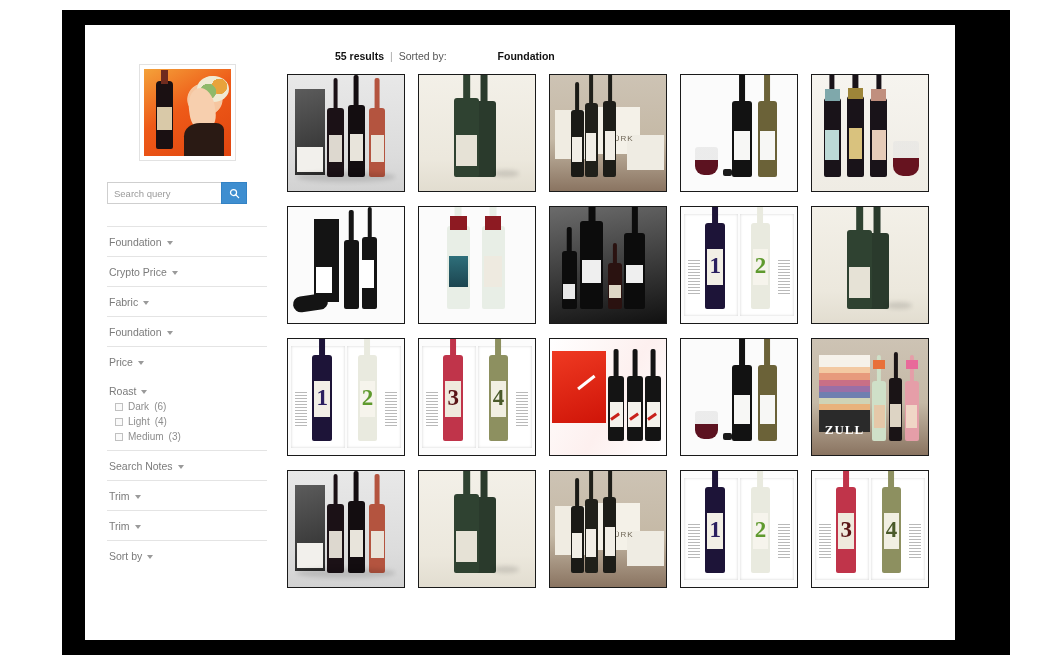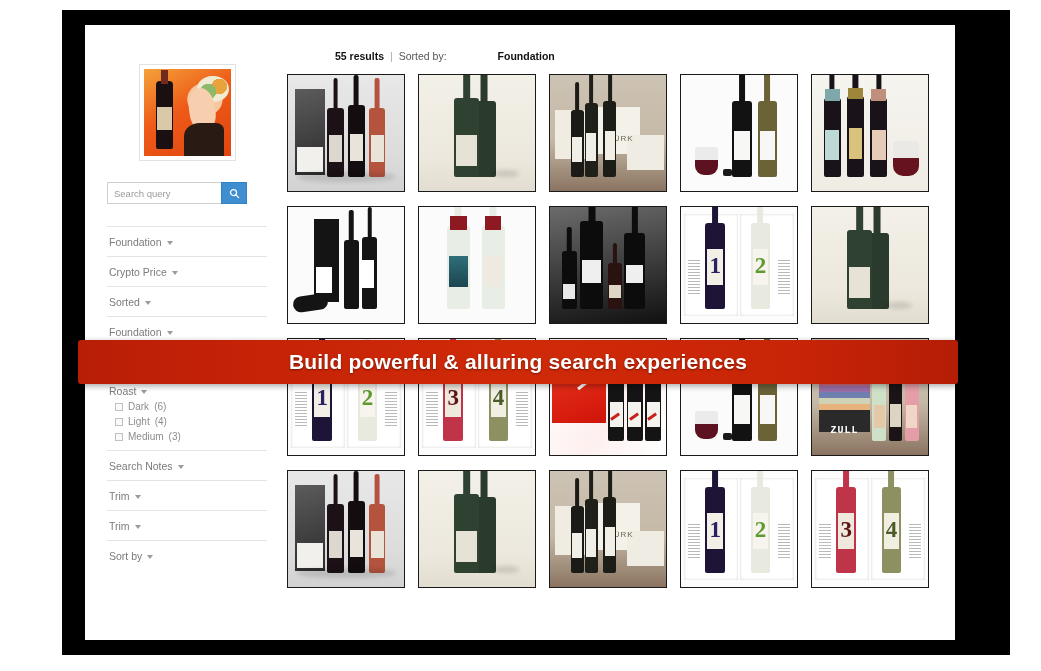--- a/index.html
+++ b/index.html
@@ -296,21 +296,21 @@
       </div>
 
       <div>
         <div class="facet">
           <span>Foundation</span><span class="caret"></span>
         </div>
         <div class="facet">
           <span>Crypto Price</span><span class="caret"></span>
         </div>
         <div class="facet">
-          <span>Sorted</span><span class="caret"></span>
+          <span>Fabric</span><span class="caret"></span>
         </div>
         <div class="facet">
           <span>Foundation</span><span class="caret"></span>
         </div>
         <div class="facet">
           <span>Price</span><span class="caret"></span>
         </div>
 
         <div class="facet" style="border-top:none;padding-bottom:0">
           <span>Roast</span><span class="caret"></span>
@@ -563,21 +563,21 @@
               </div>
             <div style="position:absolute;left:12%;bottom:14%;width:20%;height:24%;background:linear-gradient(180deg,rgba(220,220,220,0.5) 0 45%,#5c1220 45% 100%);border-radius:3px 3px 9px 9px;"></div>
             <div style="position:absolute;left:36%;bottom:13%;width:8%;height:6%;background:#1a1a1a;border-radius:2px"></div>
           </div>
         </div>
 
         <div class="tile">
           <div class="scene sc-wood">
             <div style="position:absolute;left:6%;top:14%;width:44%;height:66%;
               background:linear-gradient(180deg,#f6f2ea 0 16%,#f3c9a2 16% 24%,#e79a7c 24% 32%,#c96f86 32% 40%,#9a6fa6 40% 48%,#6f7fb0 48% 56%,#cfd3b6 56% 64%,#e8b27c 64% 72%,#2a2a2a 72% 100%);"></div>
-            <div class="numeral" style="left:8%;bottom:16%;width:40%;font-size:10px;color:#ffffff;font-family:Liberation Mono, monospace;letter-spacing:1px">ZULL</div>
+            <div class="numeral" style="left:8%;bottom:16%;width:40%;font-size:13px;color:#ffffff;font-family:Liberation Serif, serif;letter-spacing:1px">ZULL</div>
             <div class="b" style="left:52%;width:12%;height:52%;background:#cfe0c8;">
                 <div class="lab" style="background:#e5c8a8"></div>
               </div>
             <div class="b" style="left:66%;width:12%;height:54%;background:#1a1416;">
                 <div class="lab" style="background:#ddd4c4"></div>
               </div>
             <div class="b" style="left:80%;width:12%;height:52%;background:#e59ea8;">
                 <div class="lab" style="background:#f0d6c6"></div>
               </div>
             <div style="position:absolute;left:53%;top:18%;width:10%;height:8%;background:#e8703a"></div>
@@ -661,16 +661,13 @@
               </div>
             <div class="numeral" style="left:21%;bottom:40%;width:17%;font-size:23px;color:#5a1416">3</div>
             <div class="numeral" style="left:60%;bottom:40%;width:17%;font-size:23px;color:#4a5a2a">4</div>
           </div>
         </div>
 
       </div>
     </div>
   </div>
 
-  <div class="banner">
-    <span class="banner-text">Build powerful &amp; alluring search experiences</span>
-  </div>
 </div>
 
 </body></html>

